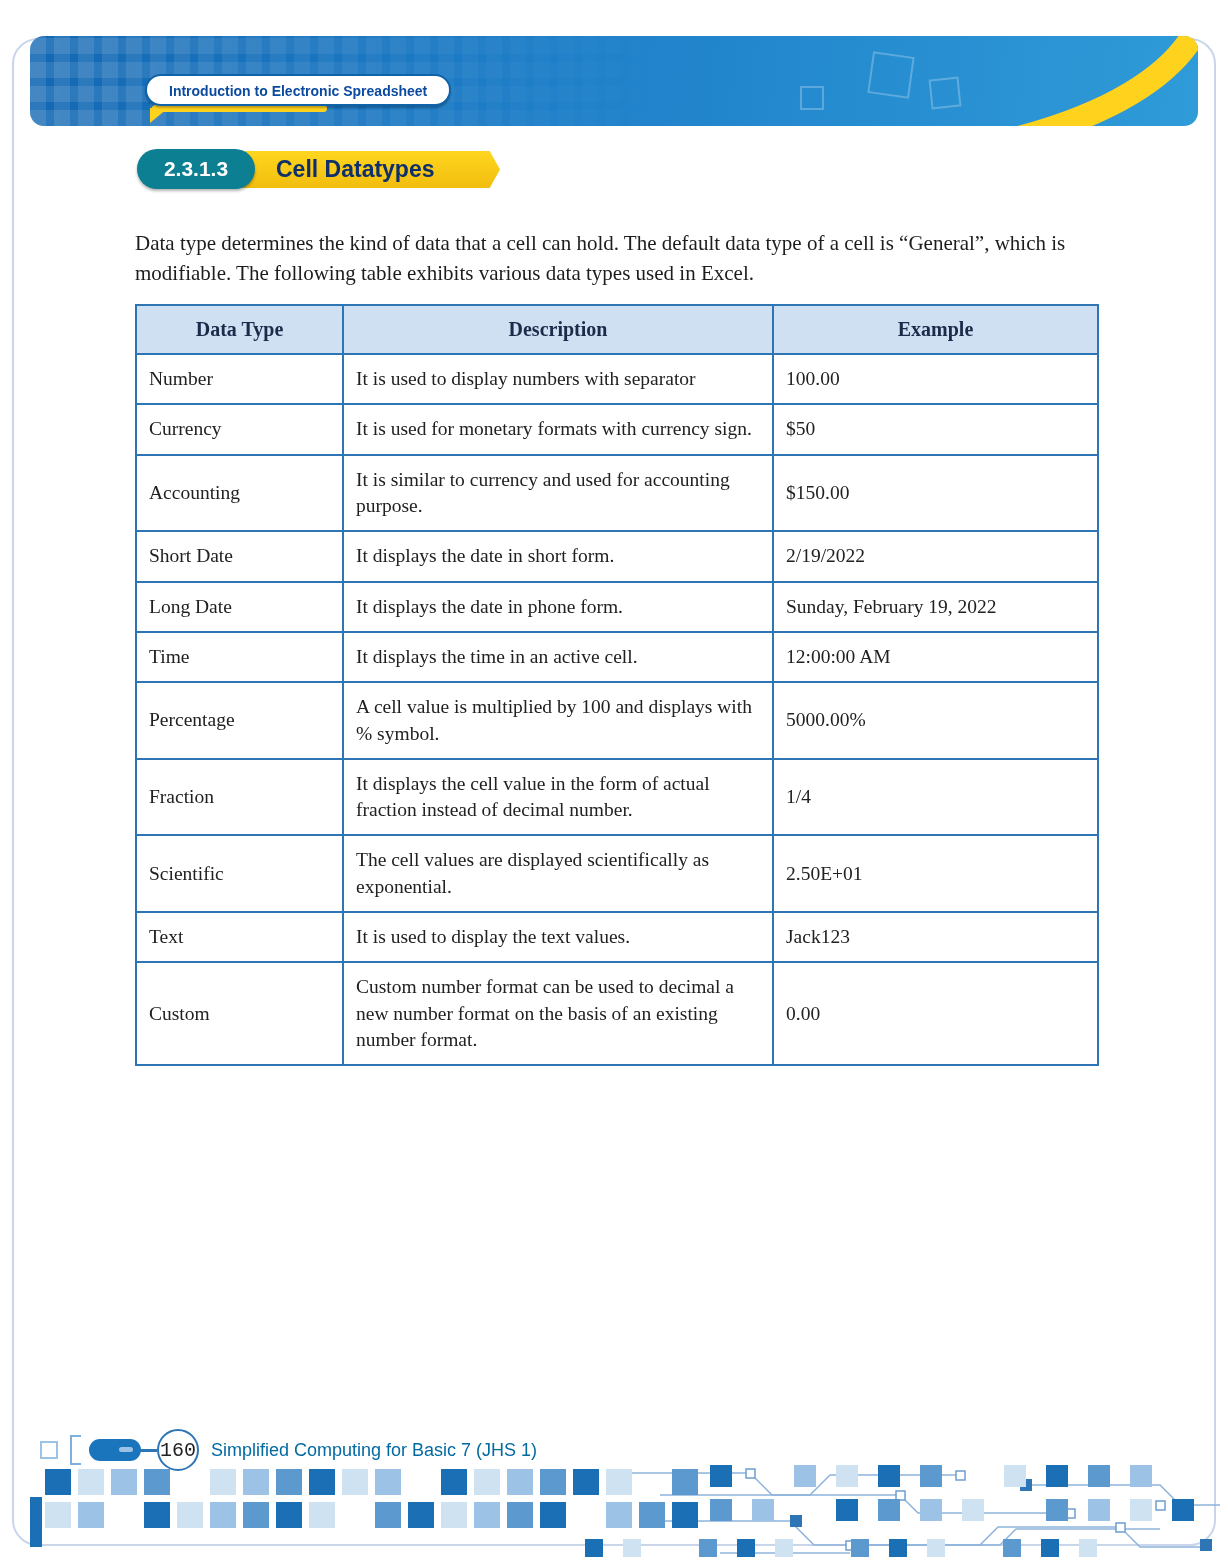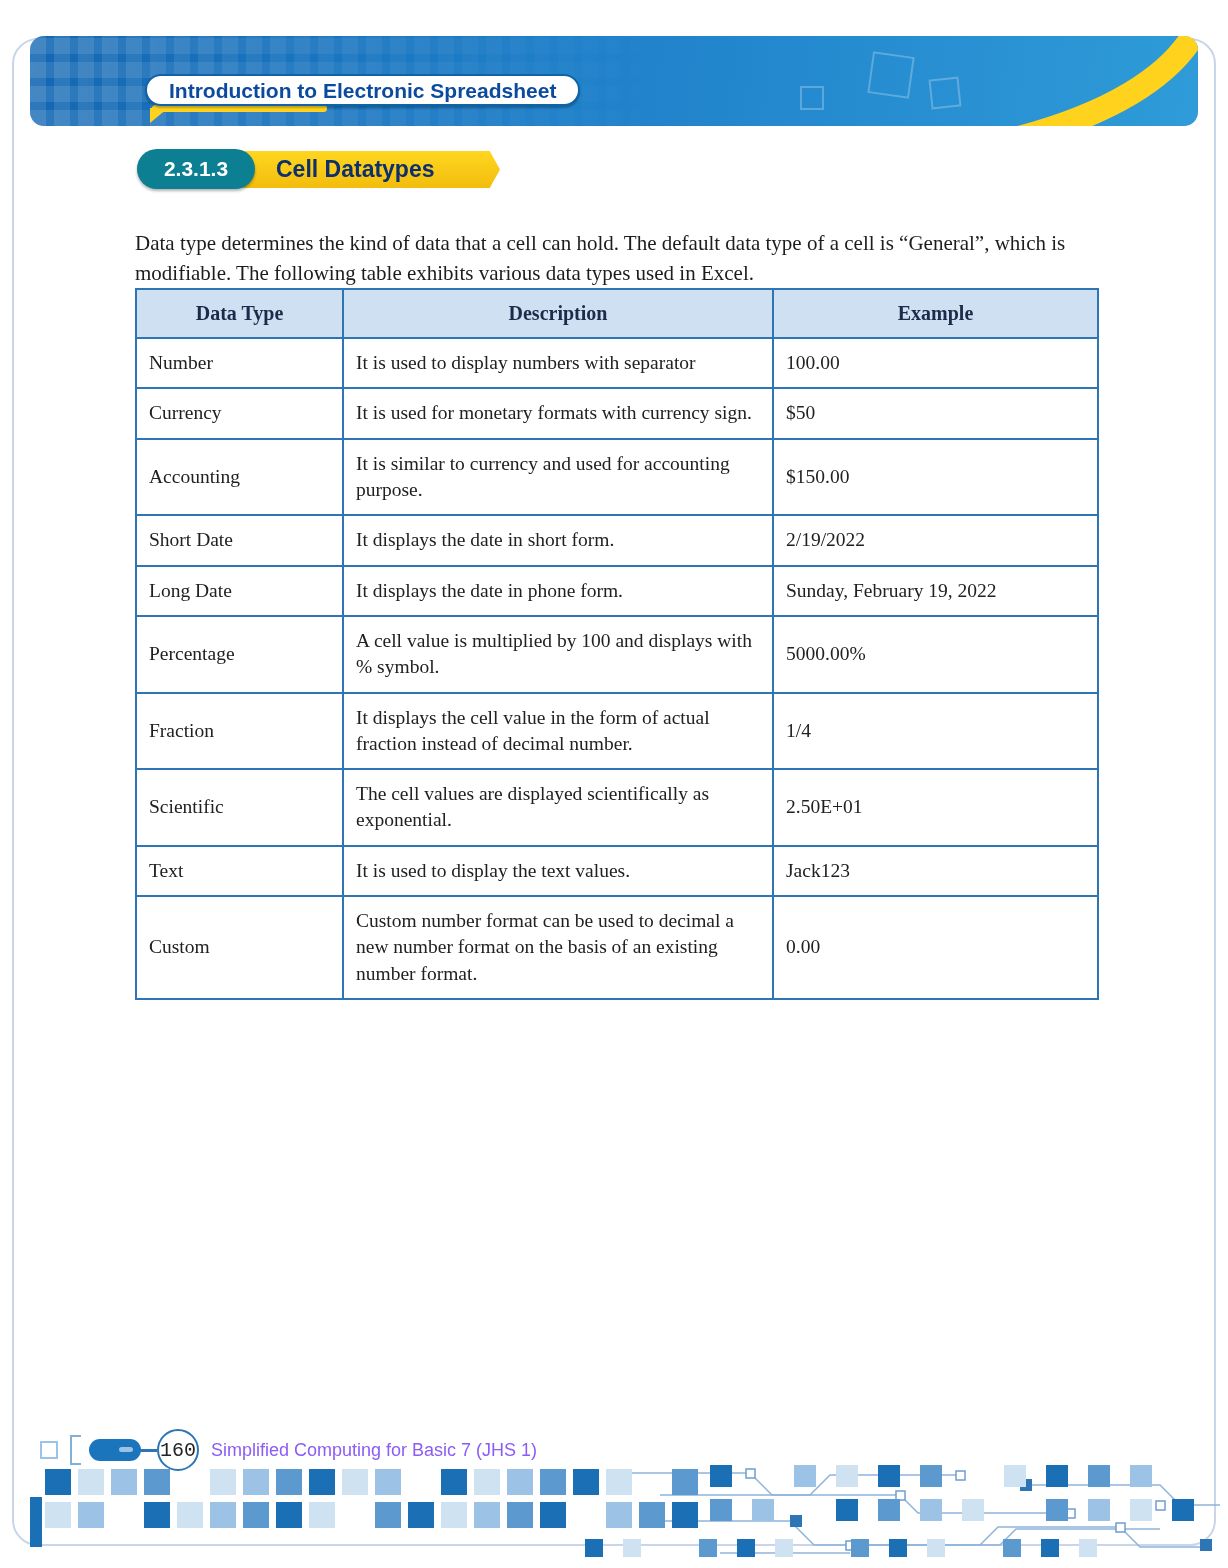--- a/index.html
+++ b/index.html
@@ -28,21 +28,21 @@
   }
   .banner-diamond{
     position:absolute;border:2px solid rgba(255,255,255,.25);
   }
   .swoosh{position:absolute;right:-8px;top:-10px;width:260px;height:130px;}
   .intro-pill{
     position:absolute;left:115px;top:38px;height:26px;
     background:#fff;border:2px solid #0f63a8;border-radius:16px;
     padding:2px 22px 0 22px;display:flex;align-items:center;
     font-family:"Liberation Sans", sans-serif;font-weight:bold;
-    font-size:21px;color:#0b4a9e;box-shadow:0 2px 2px rgba(0,0,0,.25);
+    font-size:14px;color:#0b4a9e;box-shadow:0 2px 2px rgba(0,0,0,.25);
     white-space:nowrap;z-index:3;
   }
   .pill-underline{
     position:absolute;left:122px;top:69px;width:175px;height:7px;
     background:var(--yellow,#ffd21e);border-radius:4px;z-index:2;
   }
   .pill-tail{
     position:absolute;left:120px;top:72px;width:0;height:0;z-index:2;
     border-right:18px solid transparent;border-top:15px solid var(--yellow,#ffd21e);
   }
@@ -64,21 +64,21 @@
     clip-path:polygon(0 0,96% 0,100% 50%,96% 100%,0 100%);
     filter:drop-shadow(2px 3px 2px rgba(0,0,0,.35));
   }
   
   .intro{
     position:absolute;left:135px;top:208px;width:968px;
     font-size:21px;line-height:1.42;color:#1d1d1d;z-index:2;
   }
   
   table.dt{
-    position:absolute;left:135px;top:288px;width:962px;
+    position:absolute;left:135px;top:304px;width:962px;
     border-collapse:collapse;font-size:19.5px;color:#212121;z-index:2;
     table-layout:fixed;
   }
   table.dt th, table.dt td{
     border:2px solid var(--table-border,#2e75b6);
     padding:11px 12px;vertical-align:middle;text-align:left;
     line-height:1.35;word-wrap:break-word;
   }
   table.dt th{
     background:var(--header-bg,#cfe0f3);font-size:20px;color:#1c2b4a;
@@ -104,21 +104,21 @@
   }
   .f-line{width:16px;height:3px;background:var(--table-border,#2e75b6);}
   .f-page-circle{
     width:38px;height:38px;border:2.5px solid var(--table-border,#2e75b6);
     border-radius:50%;display:flex;align-items:center;justify-content:center;
     font-family:Liberation Mono, monospace;font-size:20px;color:#222;
     background:#fff;flex:none;
   }
   .f-title{
     margin-left:12px;font-family:"Liberation Sans", sans-serif;
-    font-size:18px;color:#8b5cf6;white-space:nowrap;
+    font-size:18px;color:#0369a1;white-space:nowrap;
   }
   
   .mosaic{position:absolute;left:0;top:1455px;width:1228px;height:113px;z-index:1;pointer-events:none;}
   .mosaic .sq{position:absolute;}
   .circuit{position:absolute;left:600px;top:0;width:628px;height:113px;}
 </style>
 </head>
 <body>
 
 <div class="page-border"></div>
@@ -179,20 +179,25 @@
       </tr>
       <tr>
         <td>Short Date</td>
         <td>It displays the date in short form.</td>
         <td>2/19/2022</td>
       </tr>
       <tr>
         <td>Long Date</td>
         <td>It displays the date in phone form.</td>
         <td>Sunday, February 19, 2022</td>
+      </tr>
+      <tr>
+        <td>Time</td>
+        <td>It displays the time in an active cell.</td>
+        <td>12:00:00 AM</td>
       </tr>
       <tr>
         <td>Percentage</td>
         <td>A cell value is multiplied by 100 and displays with % symbol.</td>
         <td>5000.00%</td>
       </tr>
       <tr>
         <td>Fraction</td>
         <td>It displays the cell value in the form of actual fraction instead of decimal number.</td>
         <td>1/4</td>

